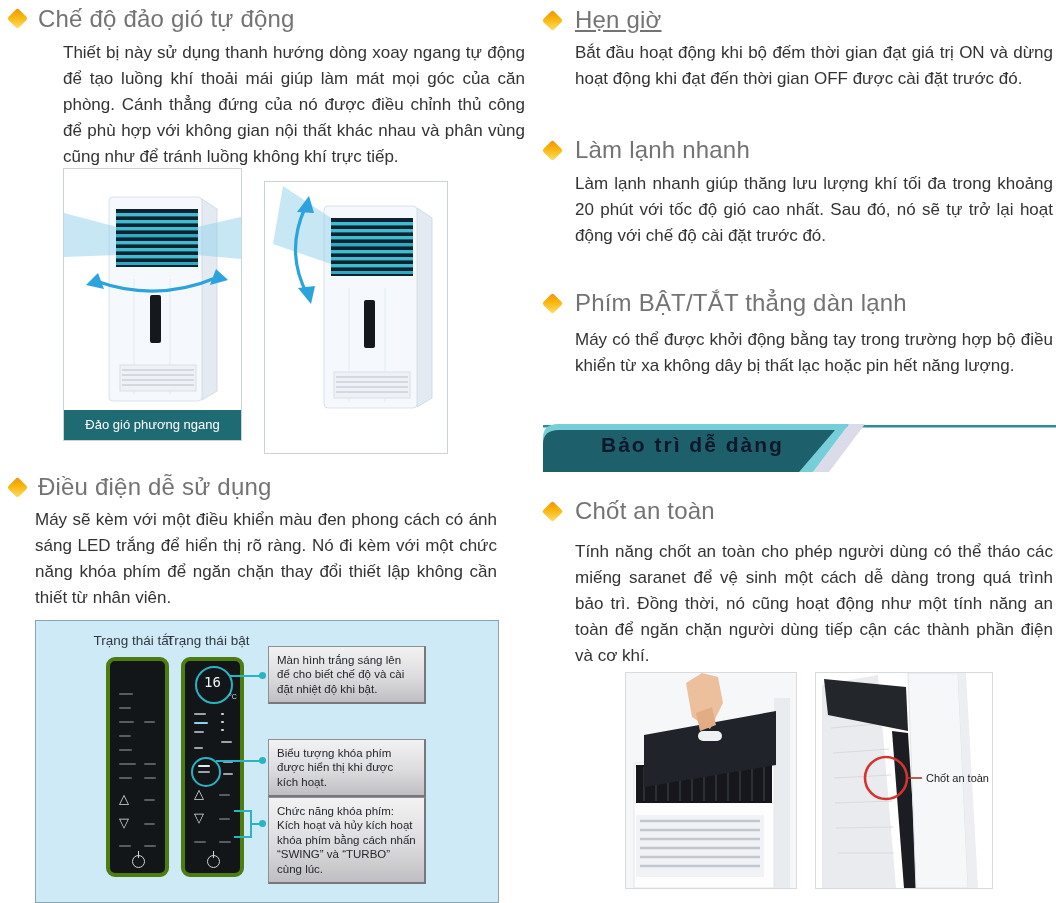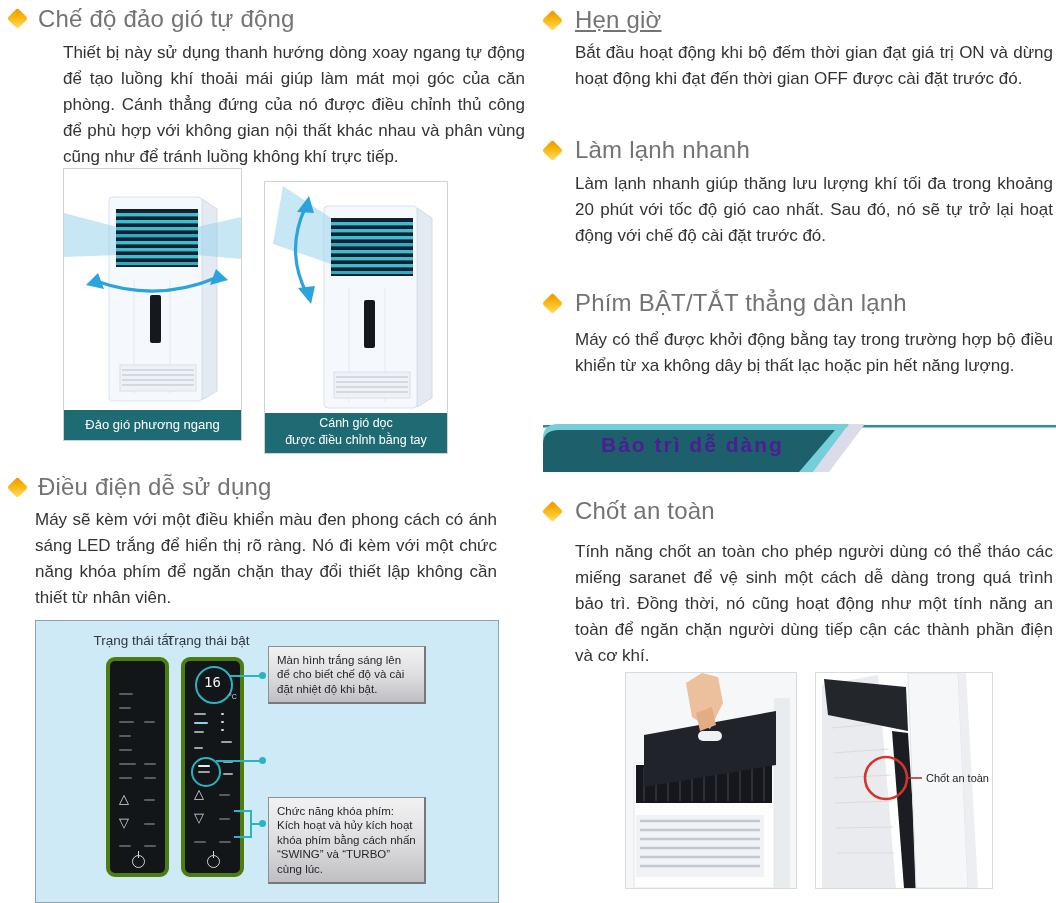--- a/index.html
+++ b/index.html
@@ -23,21 +23,21 @@
   .pwr::after{content:"";position:absolute;left:50%;top:-5px;width:1.6px;height:7px;margin-left:-.8px;background:#cfd4d8;}
   .teal-ring{position:absolute;border:2px solid #2ab3c0;border-radius:50%;}
   .connector{position:absolute;height:2px;background:#2ab3c0;}
   .connector-v{position:absolute;width:2px;background:#2ab3c0;}
   .dot{position:absolute;width:7px;height:7px;border-radius:50%;background:#2ab3c0;}
   .callout{position:absolute;width:158px;box-sizing:border-box;padding:6px 8px;
            background:linear-gradient(180deg,#f2f2f3 0%,#dcdcde 55%,#bfbfc3 100%);
            border:1px solid #8f8f94;border-right:2px solid #77777c;border-bottom:2px solid #77777c;
            font-size:11.5px;line-height:1.26;color:#24272b;}
   .seg{font-family:"DejaVu Sans Mono",monospace;color:#eef6f8;}
-  .banner-label{font-size:21px;font-weight:bold;color:#4c1d95;letter-spacing:2px;white-space:nowrap;}
+  .banner-label{font-size:21px;font-weight:bold;color:#0f172a;letter-spacing:2px;white-space:nowrap;}
   .photo-frame{position:absolute;border:1px solid #d7dade;background:#fbfbfc;}
 </style>
 </head>
 <body>
 
 <div class="page">
 
   <span class="abs diamond" style="left:10px;top:11px;"></span>
   <div class="abs sec-title" style="left:38px;top:5px;">Chế độ đảo gió tự động</div>
   <div class="abs body-text" style="left:35px;top:40px;width:462px;margin-left:28px;">Thiết bị này sử dụng thanh hướng dòng xoay ngang tự động để tạo luồng khí thoải mái giúp làm mát mọi góc của căn phòng. Cánh thẳng đứng của nó được điều chỉnh thủ công để phù hợp với không gian nội thất khác nhau và phân vùng cũng như để tránh luồng không khí trực tiếp.</div>
@@ -91,24 +91,20 @@
       <path d="M 40 26 Q 20 70 42 112" fill="none" stroke="#2ba3dc" stroke-width="3.2"></path>
       <polygon points="32,30 44,14 49,31" fill="#2ba3dc"></polygon>
       <polygon points="33,106 46,122 50,104" fill="#2ba3dc"></polygon>
       <rect x="99" y="118" width="11" height="48" rx="2" fill="#15181d"></rect>
       <rect x="69" y="190" width="76" height="26" fill="#eef1f5" stroke="#dbe0e7"></rect>
       <line x1="71" y1="195" x2="143" y2="195" stroke="#b9c0ca"></line>
       <line x1="71" y1="200" x2="143" y2="200" stroke="#b9c0ca"></line>
       <line x1="71" y1="205" x2="143" y2="205" stroke="#b9c0ca"></line>
       <line x1="71" y1="210" x2="143" y2="210" stroke="#b9c0ca"></line>
     </svg>
-    <div class="fig-caption" style="height:38px;line-height:17px;padding-top:2px;font-size:12.5px;">
-      <div>Cánh gió dọc</div>
-      <div>được điều chỉnh bằng tay</div>
-    </div>
   </div>
 
   <span class="abs diamond" style="left:10px;top:480px;"></span>
   <div class="abs sec-title" style="left:38px;top:473px;">Điều điện dễ sử dụng</div>
   <div class="abs body-text" style="left:35px;top:507px;width:462px;">Máy sẽ kèm với một điều khiển màu đen phong cách có ánh sáng LED trắng để hiển thị rõ ràng. Nó đi kèm với một chức năng khóa phím để ngăn chặn thay đổi thiết lập không cần thiết từ nhân viên.</div>
 
   <div class="panel" style="left:35px;top:620px;width:462px;height:281px;">
     <div class="panel-label" style="left:42px;top:12px;">Trạng thái tắt</div>
     <div class="panel-label" style="left:117px;top:12px;">Trạng thái bật</div>
 
@@ -162,20 +158,21 @@
     <div class="dot" style="left:223px;top:51px;"></div>
     <div class="connector" style="left:180px;top:139px;width:46px;"></div>
     <div class="dot" style="left:223px;top:136px;"></div>
     <div class="connector" style="left:198px;top:189px;width:17px;"></div>
     <div class="connector" style="left:198px;top:215px;width:17px;"></div>
     <div class="connector-v" style="left:214px;top:189px;height:28px;"></div>
     <div class="connector" style="left:214px;top:202px;width:12px;"></div>
     <div class="dot" style="left:223px;top:199px;"></div>
 
     <div class="callout" style="left:232px;top:25px;min-height:56px;">Màn hình trắng sáng lên để cho biết chế độ và cài đặt nhiệt độ khi bật.</div>
+    <div class="callout" style="left:232px;top:118px;min-height:46px;">Biểu tượng khóa phím được hiển thị khi được kích hoạt.</div>
     <div class="callout" style="left:232px;top:176px;min-height:82px;">Chức năng khóa phím: Kích hoạt và hủy kích hoạt khóa phím bằng cách nhấn “SWING” và “TURBO” cùng lúc.</div>
   </div>
 
   <span class="abs diamond" style="left:545px;top:13px;"></span>
   <div class="abs sec-title" style="left:575px;top:6px;text-decoration:underline;">Hẹn giờ</div>
   <div class="abs body-text" style="left:575px;top:40px;width:478px;">Bắt đầu hoạt động khi bộ đếm thời gian đạt giá trị ON và dừng hoạt động khi đạt đến thời gian OFF được cài đặt trước đó.</div>
 
   <span class="abs diamond" style="left:545px;top:143px;"></span>
   <div class="abs sec-title" style="left:575px;top:136px;">Làm lạnh nhanh</div>
   <div class="abs body-text" style="left:575px;top:171px;width:478px;">Làm lạnh nhanh giúp thăng lưu lượng khí tối đa trong khoảng 20 phút với tốc độ gió cao nhất. Sau đó, nó sẽ tự trở lại hoạt động với chế độ cài đặt trước đó.</div>

